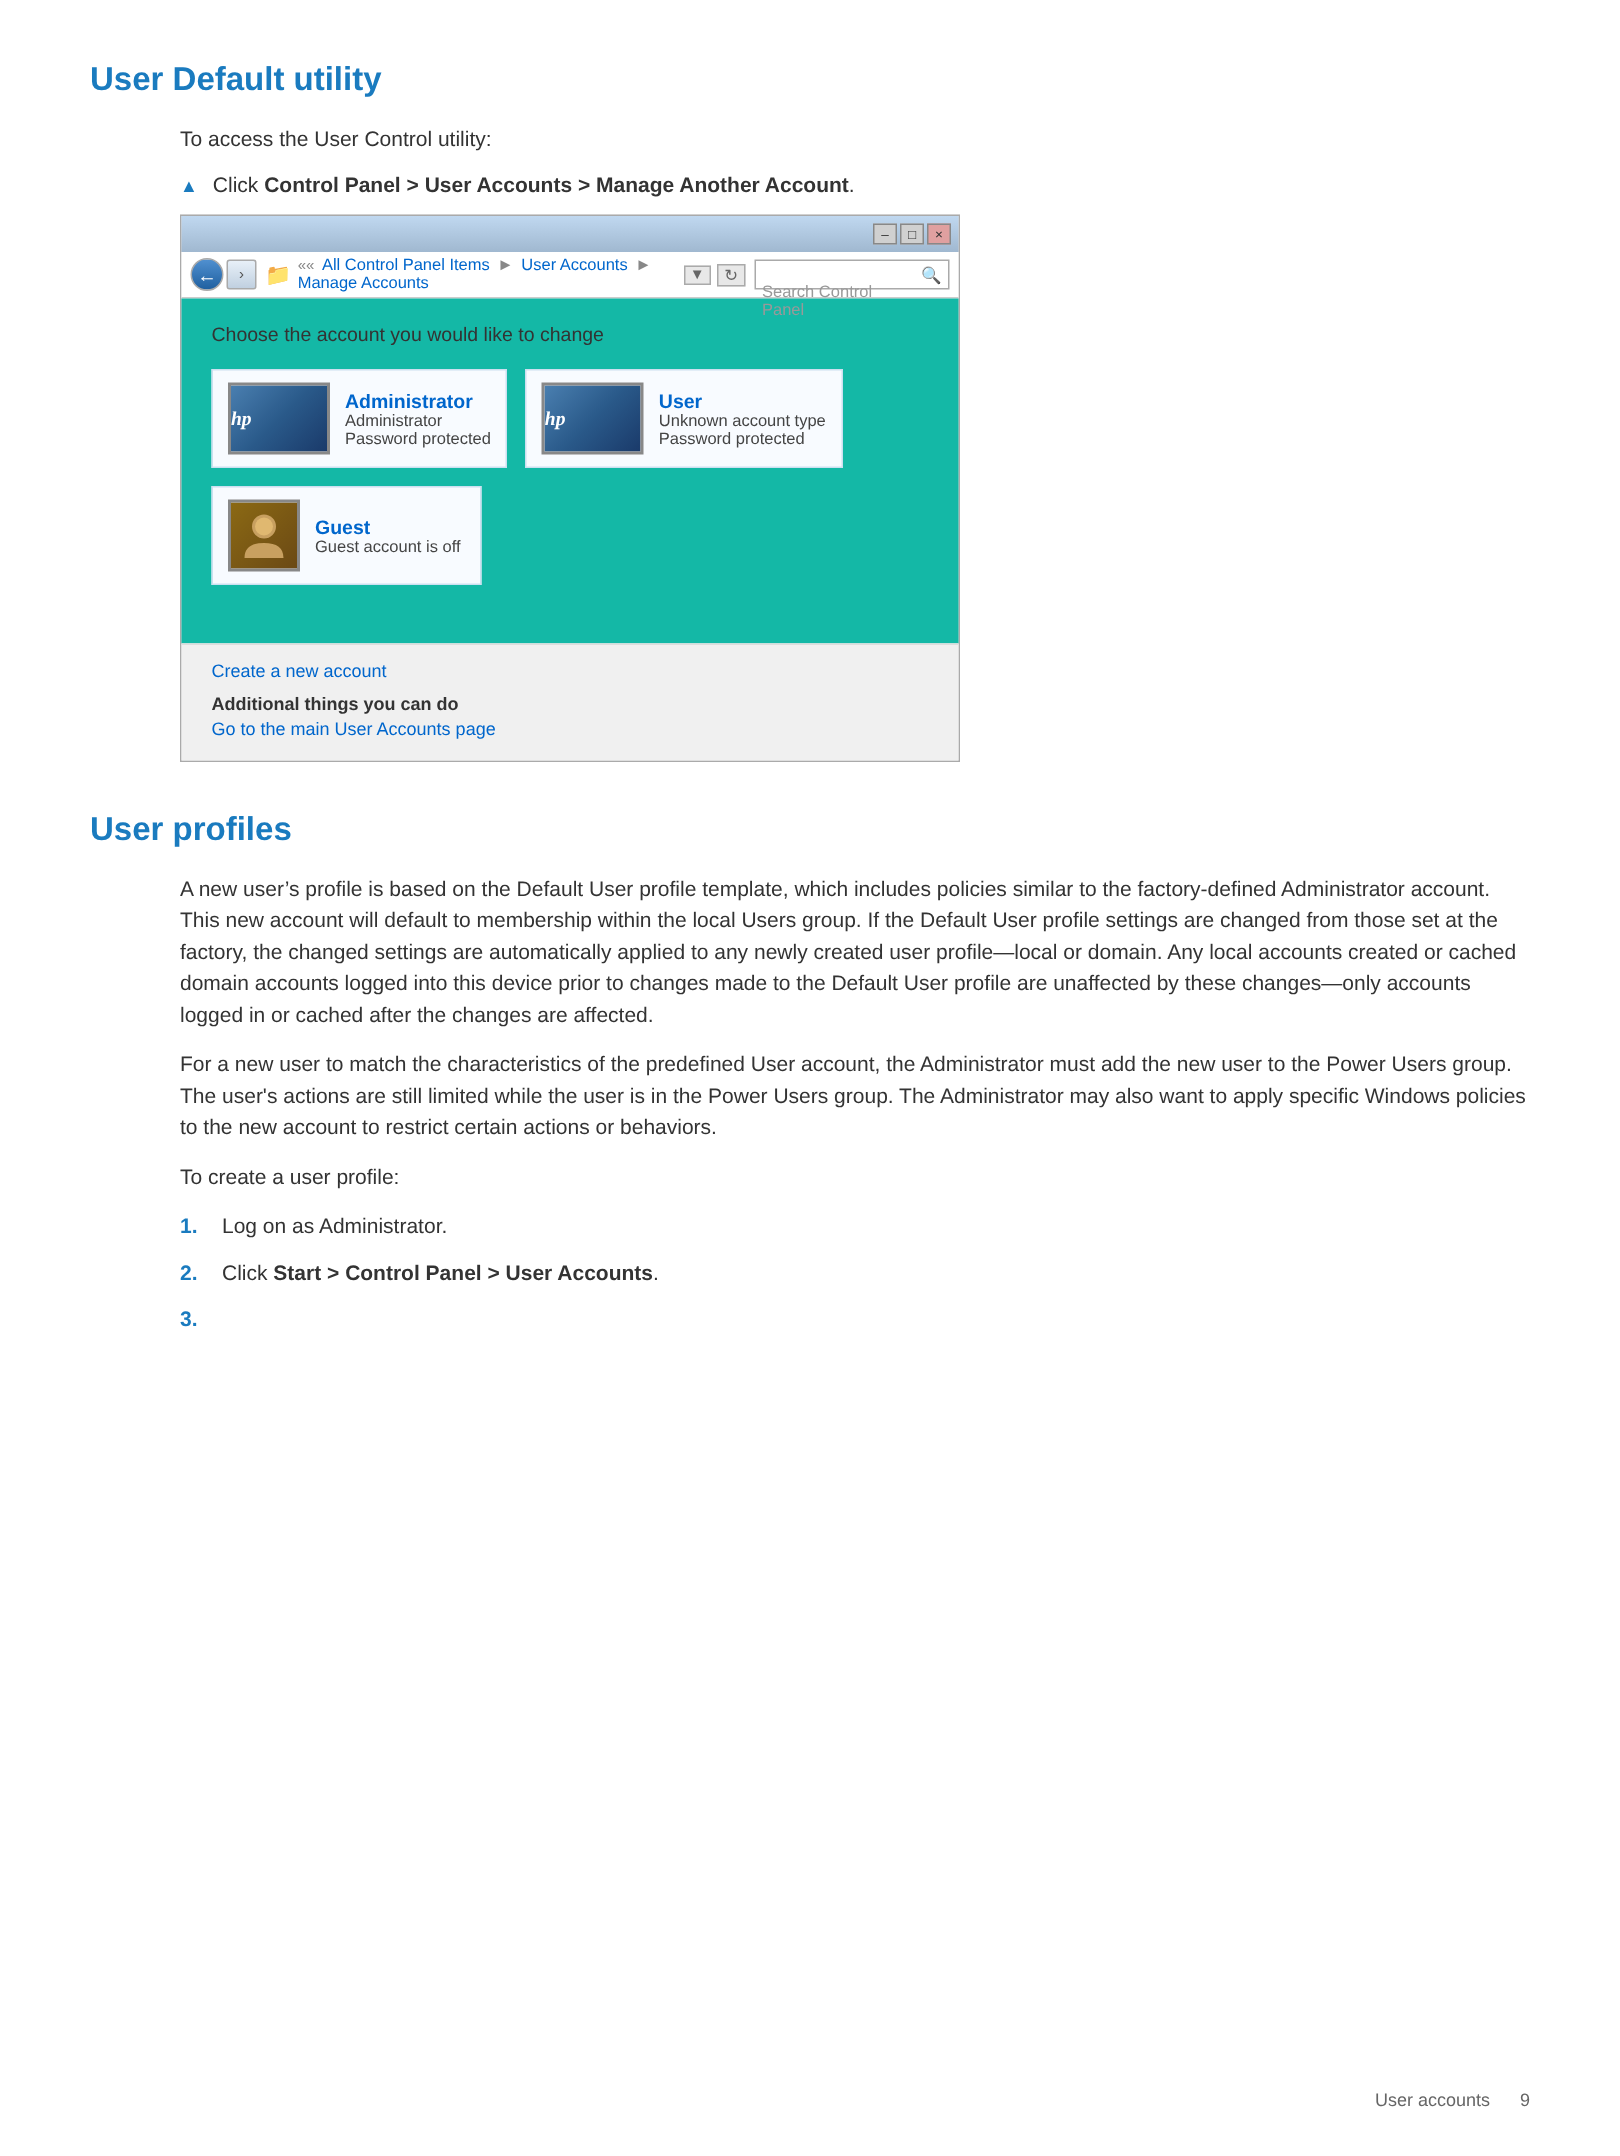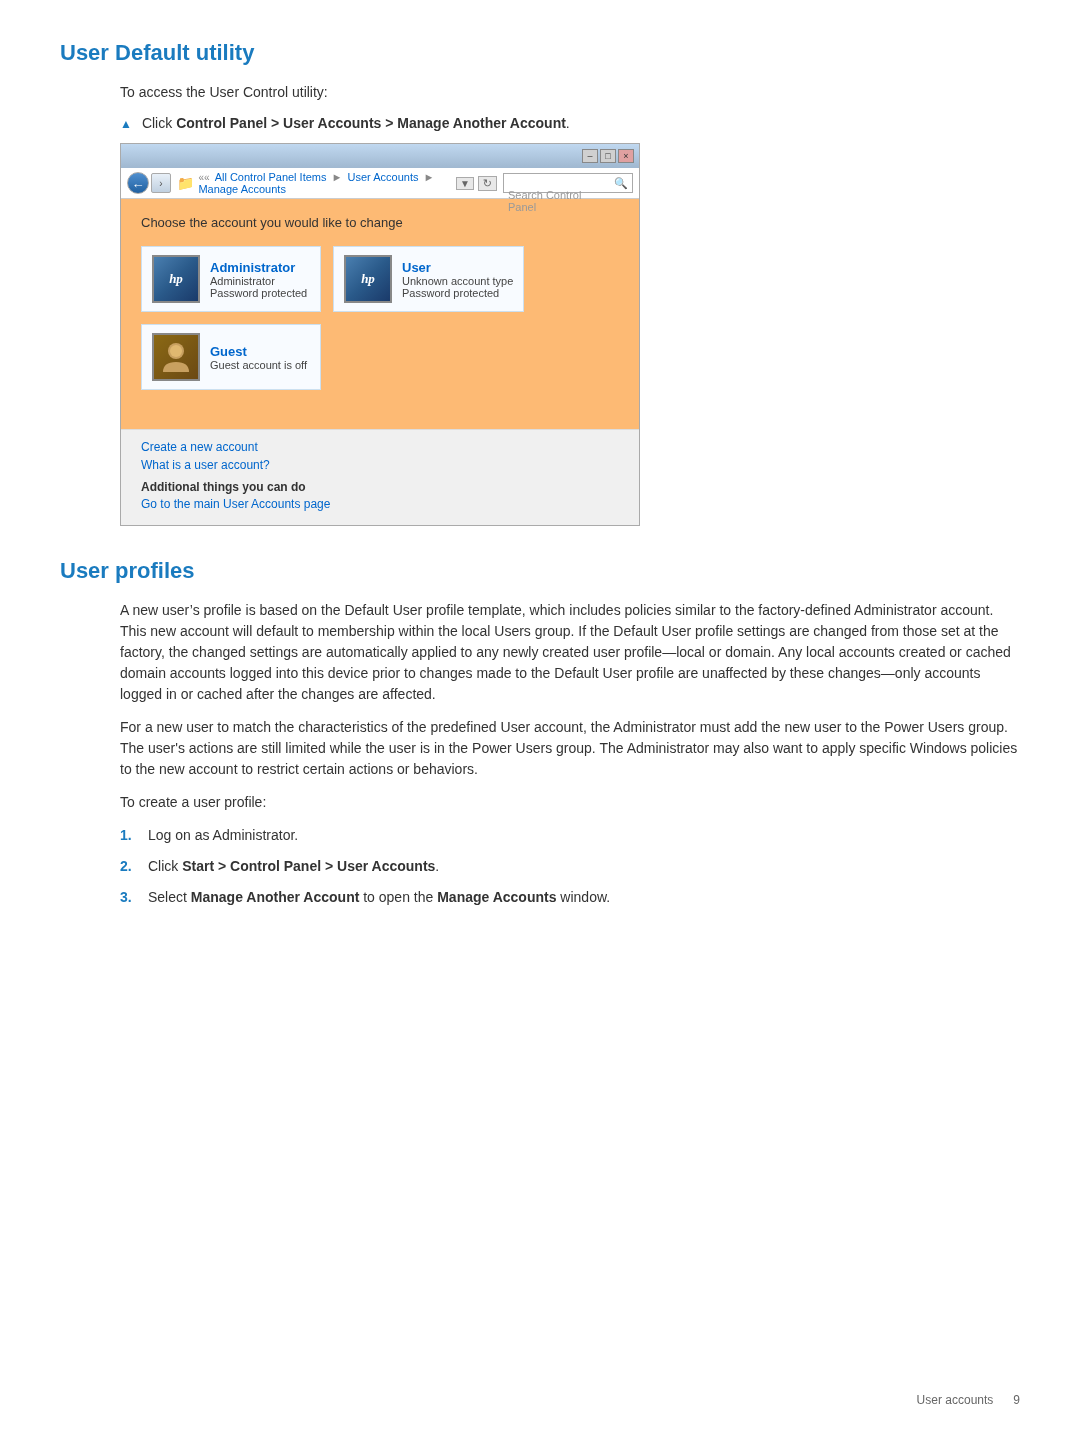--- a/index.html
+++ b/index.html
@@ -111,21 +111,21 @@
       color: #999;
       width: 130px;
       height: 20px;
     }
     .search-icon-unicode {
       font-size: 11px;
       color: #666;
       margin-left: 4px;
     }
     .dialog-content {
-      background: #fdba74;
+      background: #14b8a6;
       padding: 16px 20px;
       min-height: 230px;
     }
     .choose-text {
       font-size: 13px;
       color: #333;
       margin-bottom: 16px;
     }
     .accounts-grid {
       display: flex;
@@ -136,27 +136,27 @@
       display: flex;
       align-items: center;
       gap: 10px;
       padding: 8px 10px;
       border: 1px solid #cce0f0;
       background: #f8fbff;
       cursor: pointer;
       min-width: 180px;
     }
     .account-avatar {
-      width: 48px;
+      width: 68px;
       height: 48px;
       background: linear-gradient(135deg, #4a7fb0 0%, #2a5a8a 50%, #1a3a6a 100%);
       border: 2px solid #888;
       display: flex;
       align-items: center;
-      justify-content: center;
+      justify-content: flex-start;
       overflow: hidden;
       position: relative;
     }
     .guest-avatar {
       width: 48px;
       height: 48px;
       background: linear-gradient(135deg, #8B6914 0%, #6B4914 100%);
       border: 2px solid #888;
       display: flex;
       align-items: center;
@@ -337,21 +337,20 @@
           <div class="account-info">
             <div class="account-name">Guest</div>
             <div class="account-status">Guest account is off</div>
           </div>
         </div>
       </div>
     </div>
 
     <div class="dialog-links">
       <a class="dialog-link">Create a new account</a>
-      <a class="dialog-link">What is a user account?</a>
       <div class="dialog-additional">
         <div class="dialog-additional-title">Additional things you can do</div>
         <a class="dialog-link">Go to the main User Accounts page</a>
       </div>
     </div>
   </div>
 </div>
 
 <div class="section-gap" style="margin-top: 32px;">
   <h1 class="section-title">User profiles</h1>
@@ -369,23 +368,20 @@
 
     <div class="numbered-item">
       <span class="num-label">2.</span>
       <span class="num-text">
         Click <strong>Start &gt; Control Panel &gt; User Accounts</strong>.
       </span>
     </div>
 
     <div class="numbered-item">
       <span class="num-label">3.</span>
-      <span class="num-text">
-        Select <strong>Manage Another Account</strong> to open the <strong>Manage Accounts</strong> window.
-      </span>
     </div>
   </div>
 </div>
 
 <div class="page-footer">
   <span>User accounts</span>
   <span>9</span>
 </div>
 
 </body></html>

